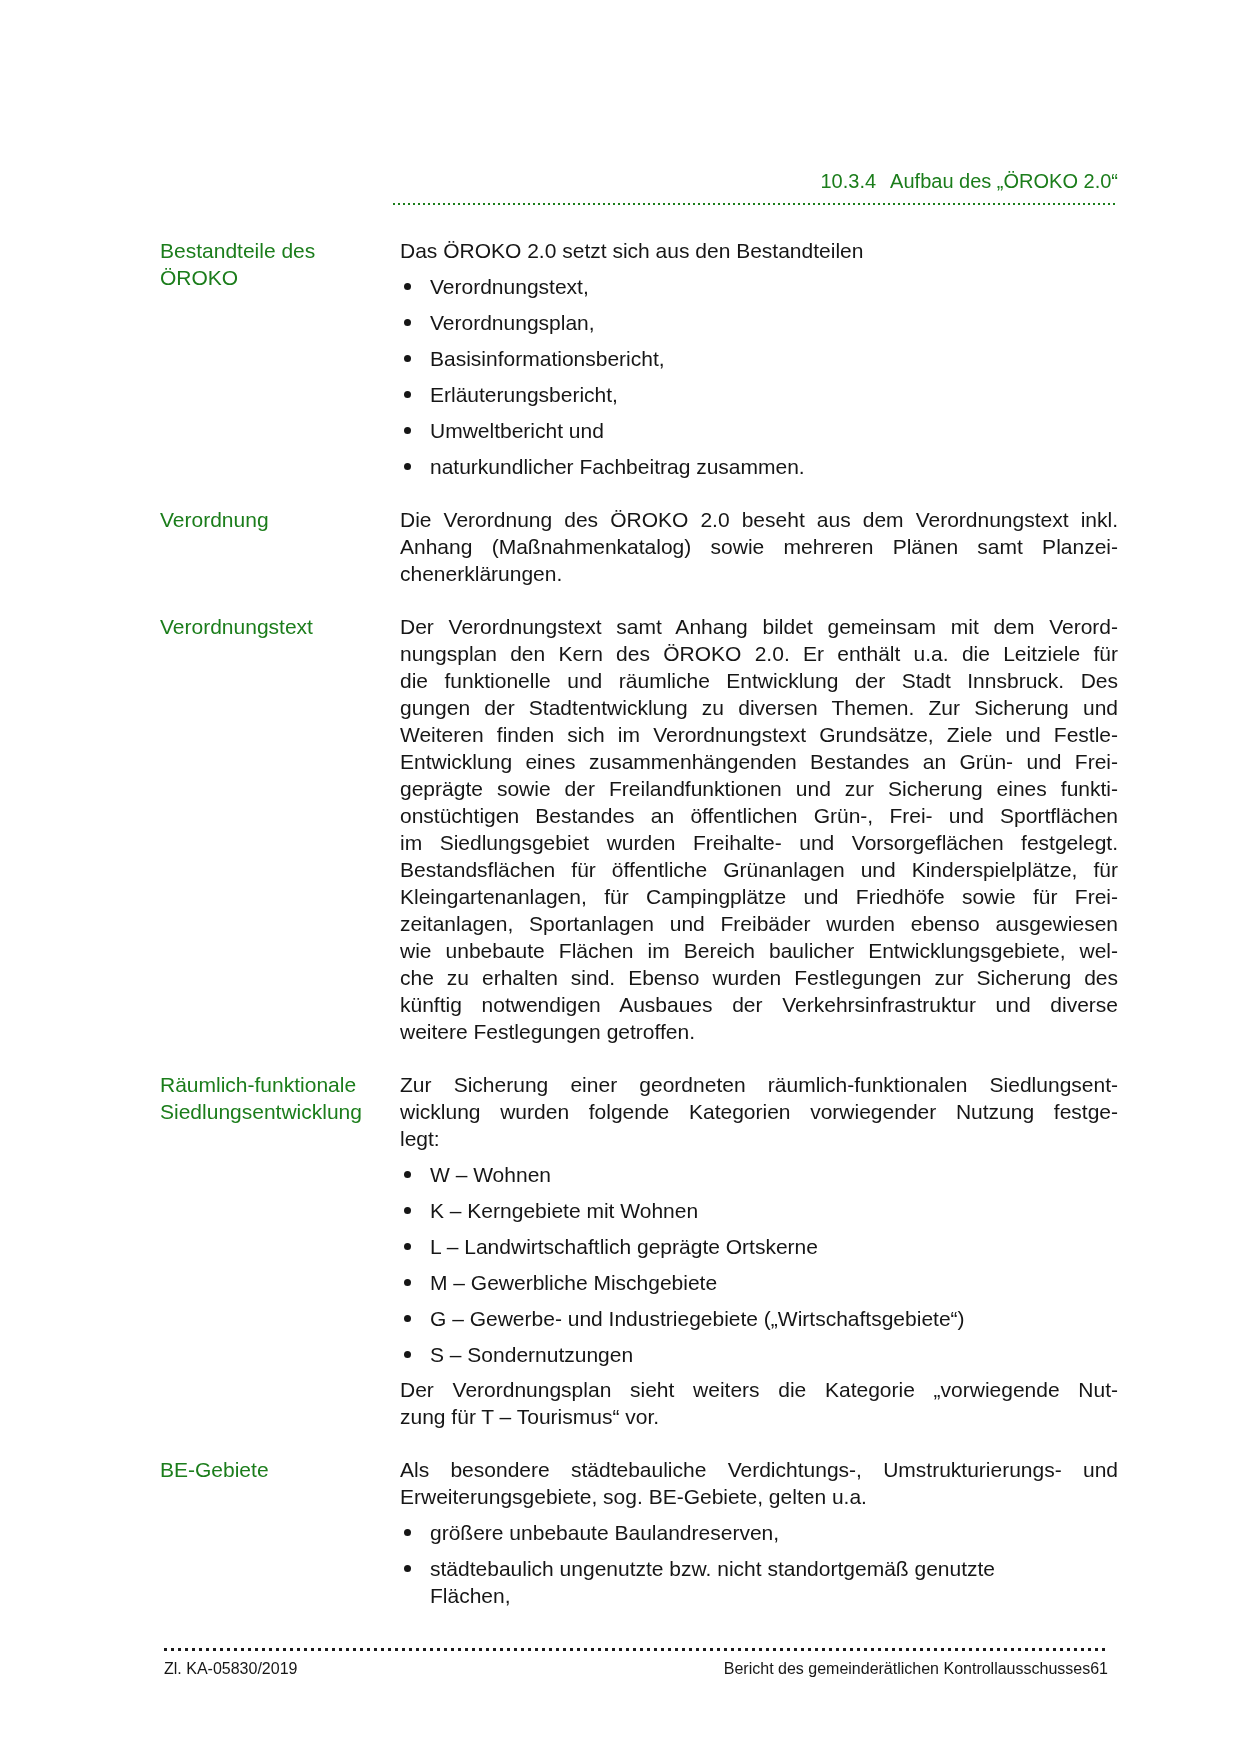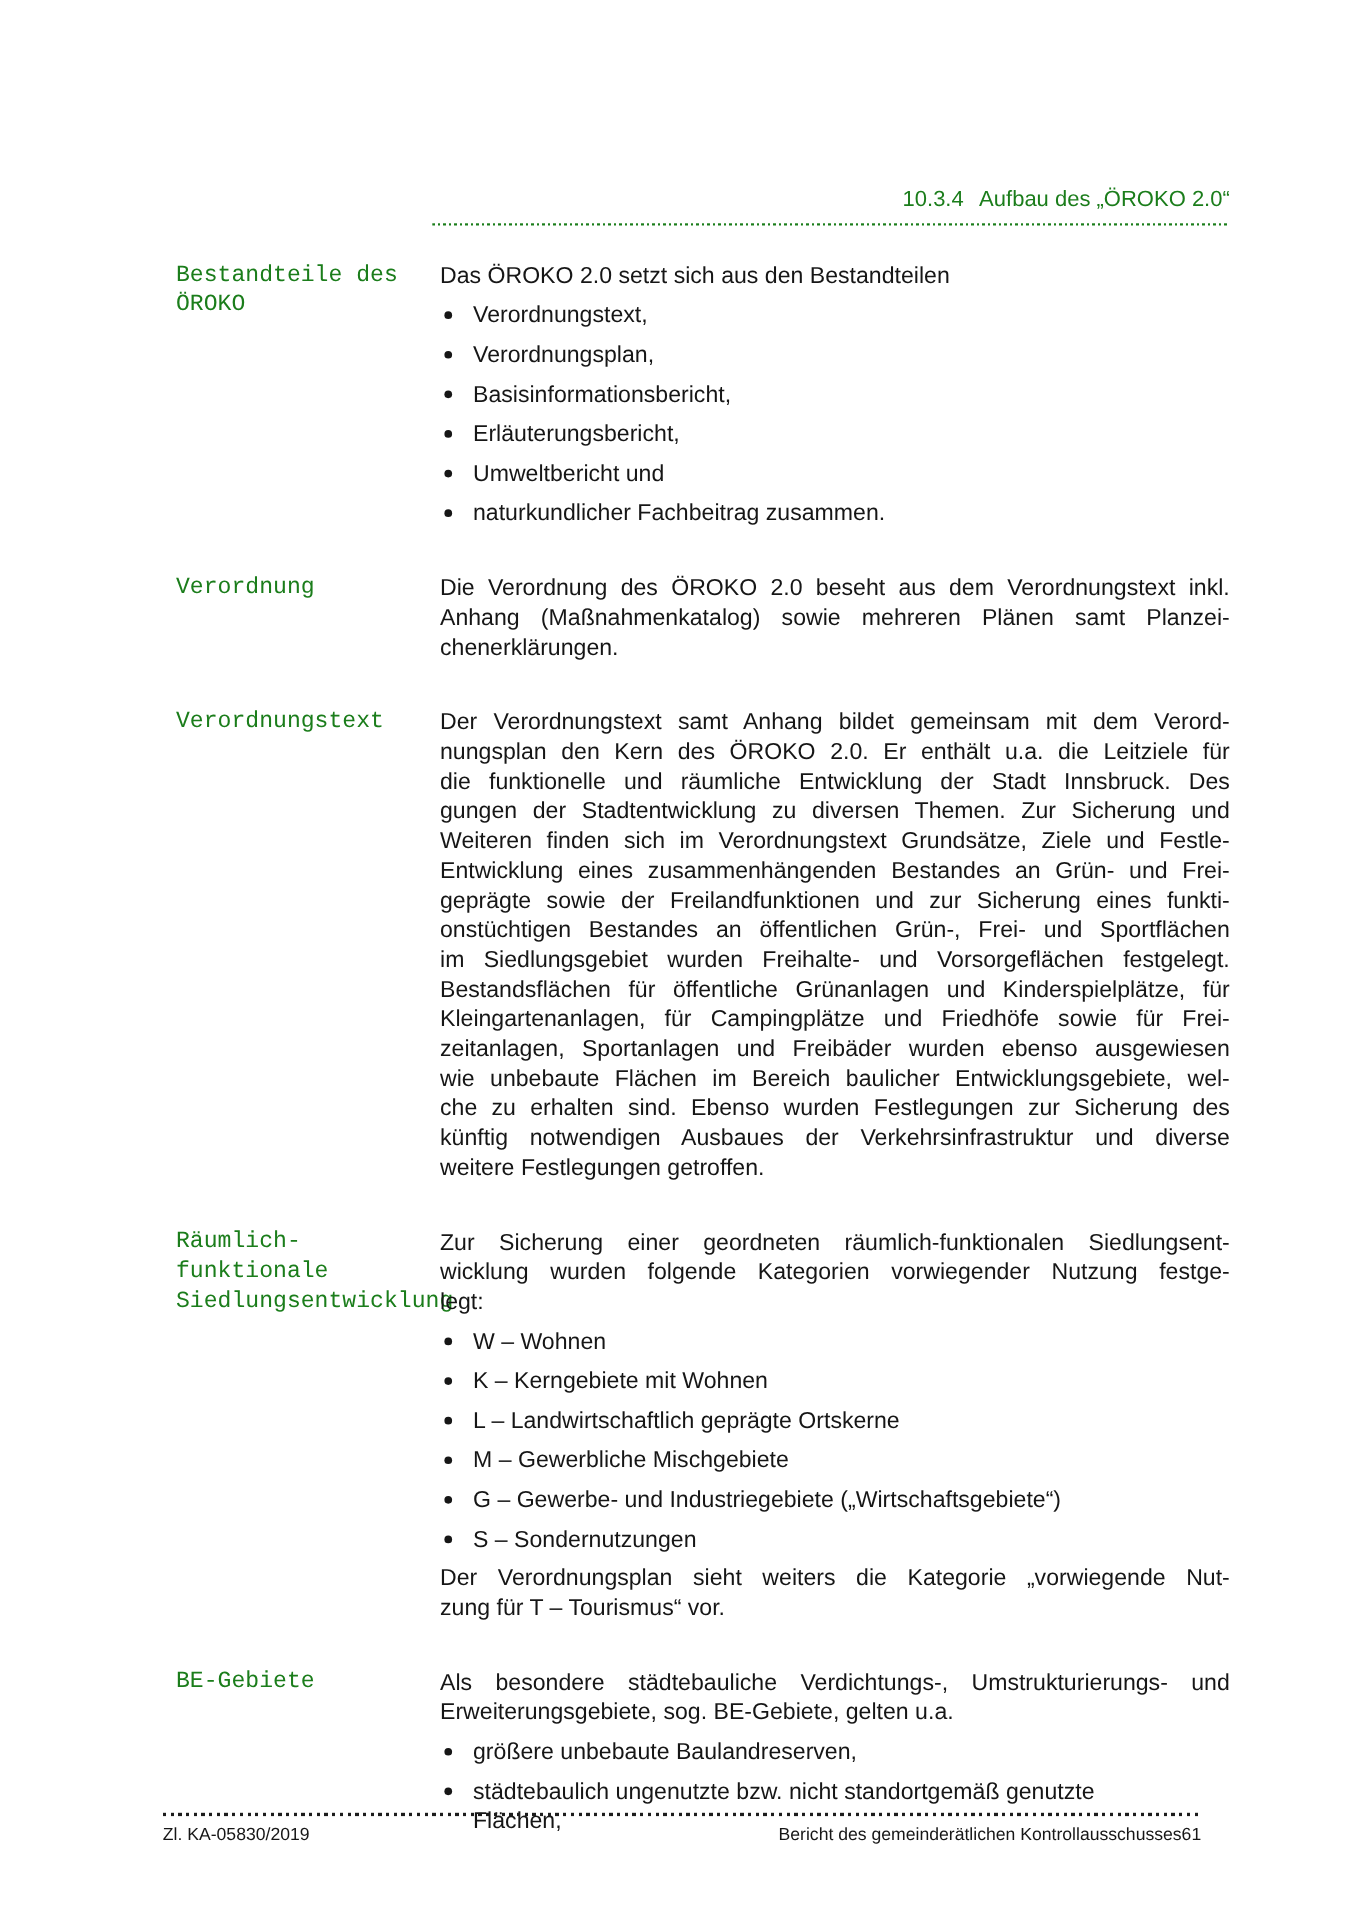--- a/index.html
+++ b/index.html
@@ -36,48 +36,47 @@
     height:2px;
     background:repeating-linear-gradient(to right,var(--green) 0 2px,transparent 2px 5px);
   }
   
   .sections{margin-top:32px;}
   .section{
     display:grid;
     grid-template-columns:240px 718px;
     align-items:start;
   }
-  .section + .section{margin-top:41px;}
+  .section + .section{margin-top:26px;}
   .label{
     color:var(--green);
     font-size:21px;
     line-height:27px;
     padding-right:20px;
-    font-family:Liberation Mono, monospace;
   }
   .content{
     font-size:21px;
     line-height:27px;
   }
   .ln{min-height:27px;}
   .j{text-align:justify;text-align-last:justify;}
   .list{margin:0;padding:0;}
   .li{display:flex;margin-top:9px;}
   .dot{
     flex:none;
     width:7px;height:7px;border-radius:50%;
     background:var(--text);
     margin:10px 0 0 4px;
   }
   .litext{padding-left:19px;}
   .outro{margin-top:8px;}
   
   .footer{
     position:absolute;
-    left:148px; top:1648px;
+    left:164px; top:1648px;
     width:944px;
     font-size:16px;
   }
   .frule{
     height:3px;
     background:repeating-linear-gradient(to right,#1c1c1c 0 3px,transparent 3px 7px);
   }
   .frow{
     display:flex;
     justify-content:space-between;

